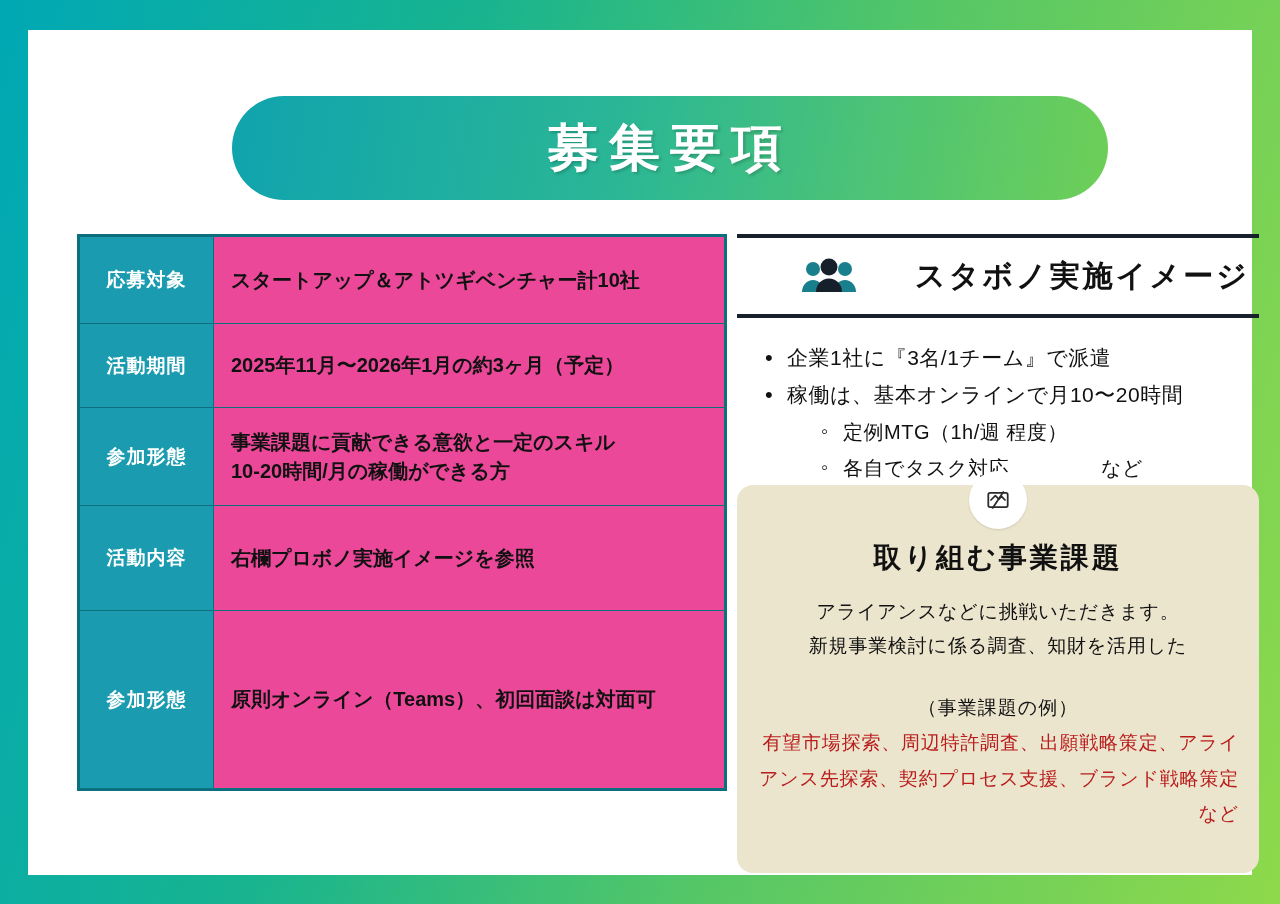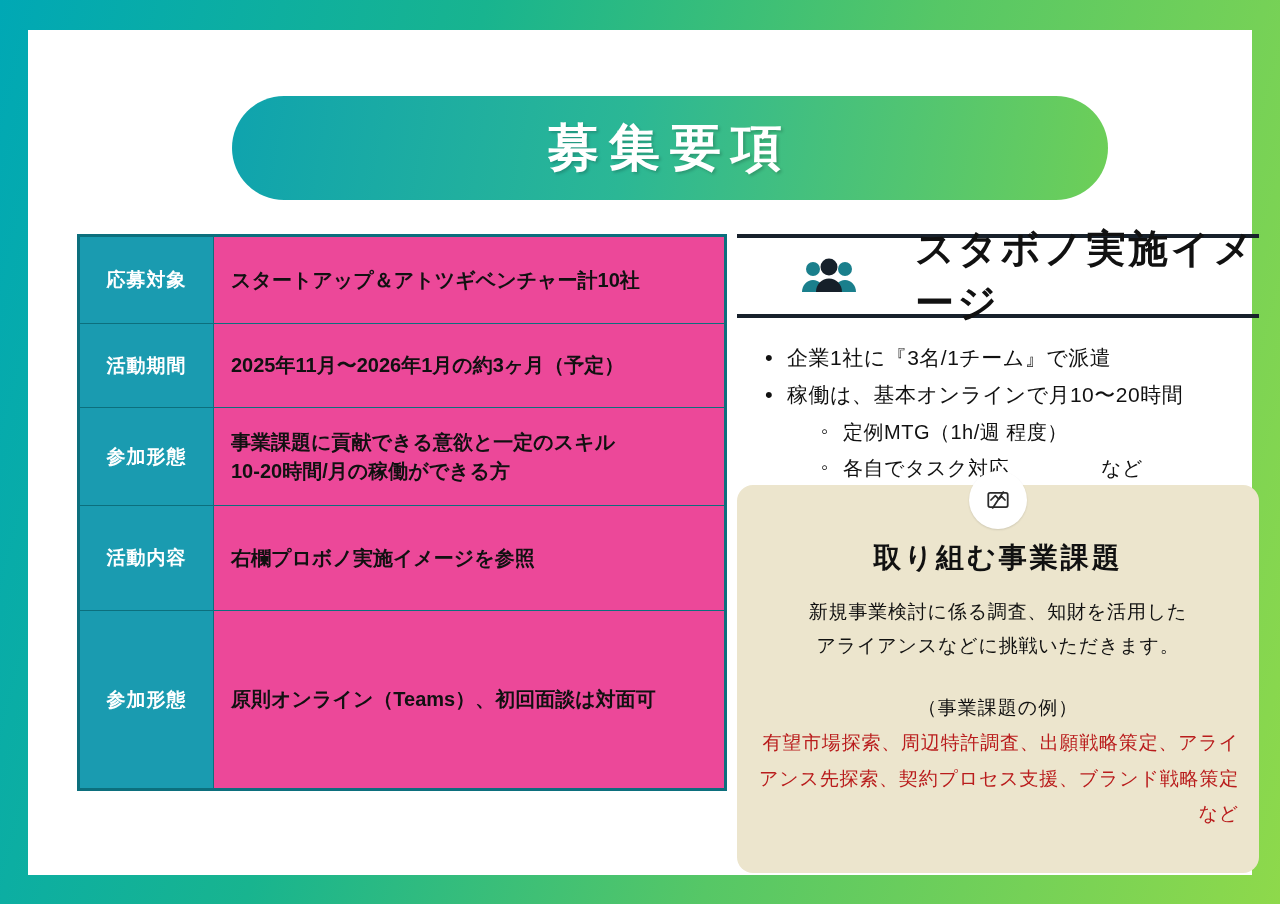--- a/index.html
+++ b/index.html
@@ -119,21 +119,21 @@
   .img-head .people-icon {
     position: absolute;
     left: 64px;
     top: 50%;
     transform: translateY(-50%);
     width: 56px;
     height: 36px;
   }
   .img-head .head-text {
     margin-left: 122px;
-    font-size: 39px;
+    font-size: 30px;
     font-weight: bold;
     letter-spacing: 3px;
     color: #111111;
   }
 
   ul.bullets {
     list-style: none;
     margin: 22px 0 0 0;
     padding: 0 0 0 26px;
   }
@@ -304,21 +304,21 @@
     <div class="beige-card">
       <div class="badge-circle">
         <svg viewBox="0 0 34 34" width="30" height="30" aria-hidden="true">
           <rect x="6" y="9" width="22" height="16" rx="2" fill="none" stroke="#2b2b2b" stroke-width="2"></rect>
           <path d="M9 17l5-5 4 4 3-3 4 4" fill="none" stroke="#2b2b2b" stroke-width="2" stroke-linecap="round" stroke-linejoin="round"></path>
           <path d="M11 26l12-18" stroke="#2b2b2b" stroke-width="2" stroke-linecap="round"></path>
         </svg>
       </div>
       <div class="card-title">取り組む事業課題</div>
       <div class="card-lead">
+        <div>アライアンスなどに挑戦いただきます。</div>
         <div>新規事業検討に係る調査、知財を活用した</div>
-        <div>アライアンスなどに挑戦いただきます。</div>
       </div>
       <div class="card-ex-head">（事業課題の例）</div>
       <div class="card-ex-body">有望市場探索、周辺特許調査、出願戦略策定、アライアンス先探索、契約プロセス支援、ブランド戦略策定など</div>
     </div>
 
   </div>
 </div>
 
 </body></html>

